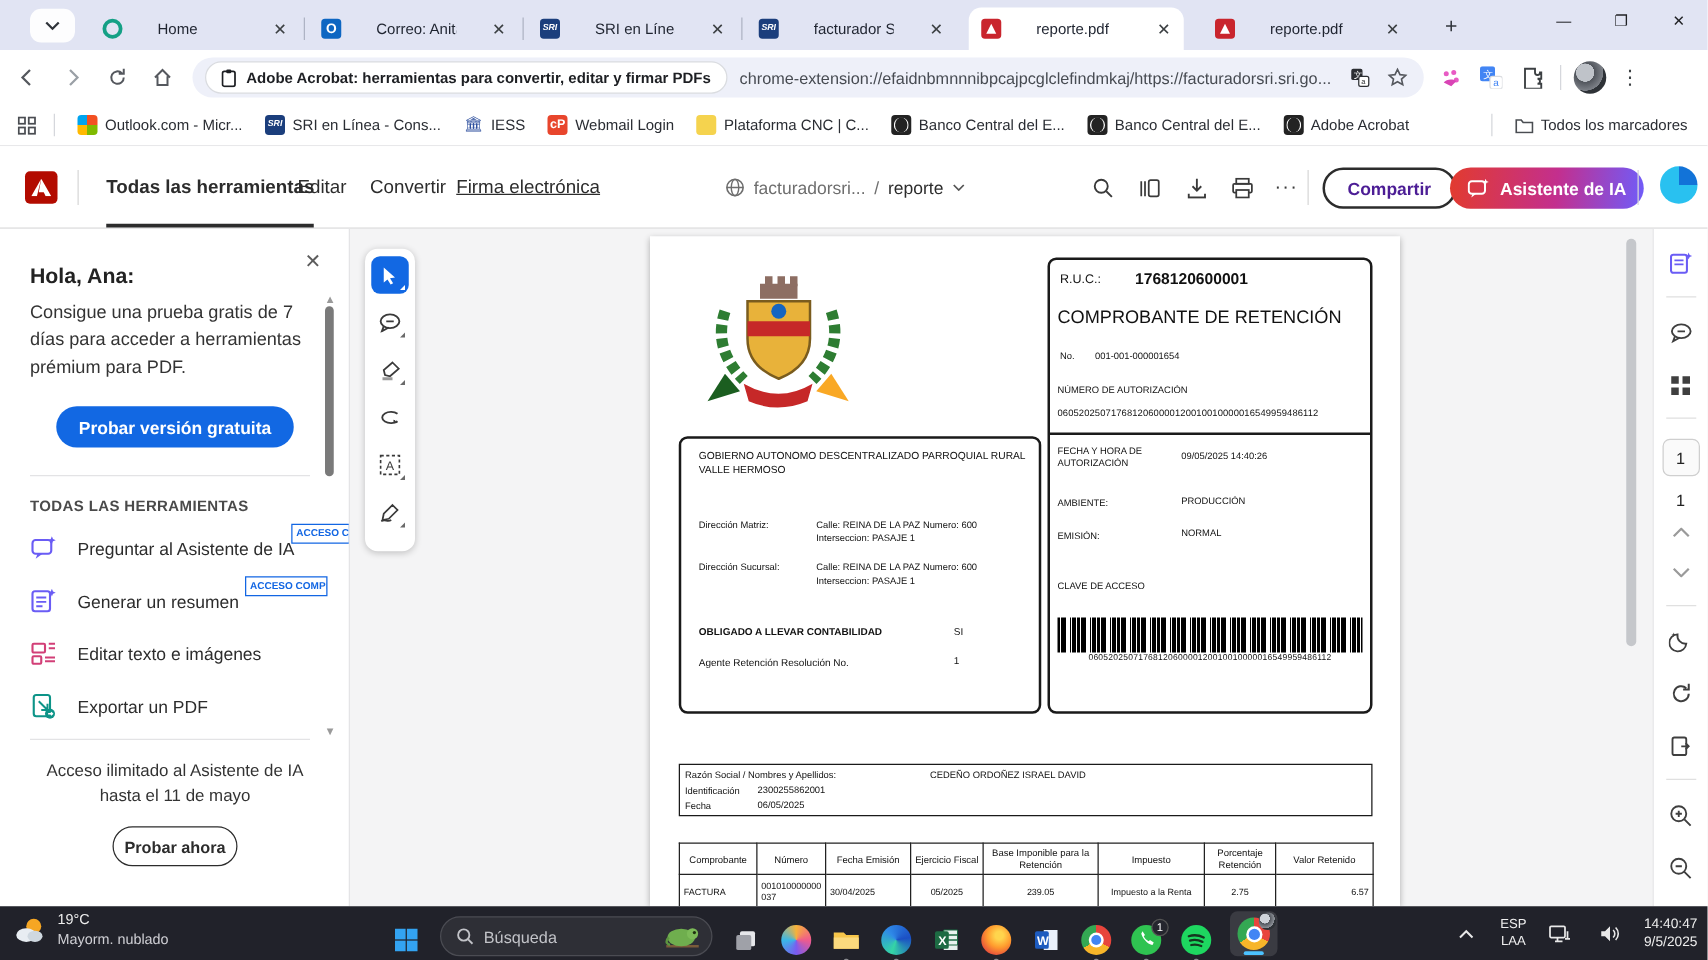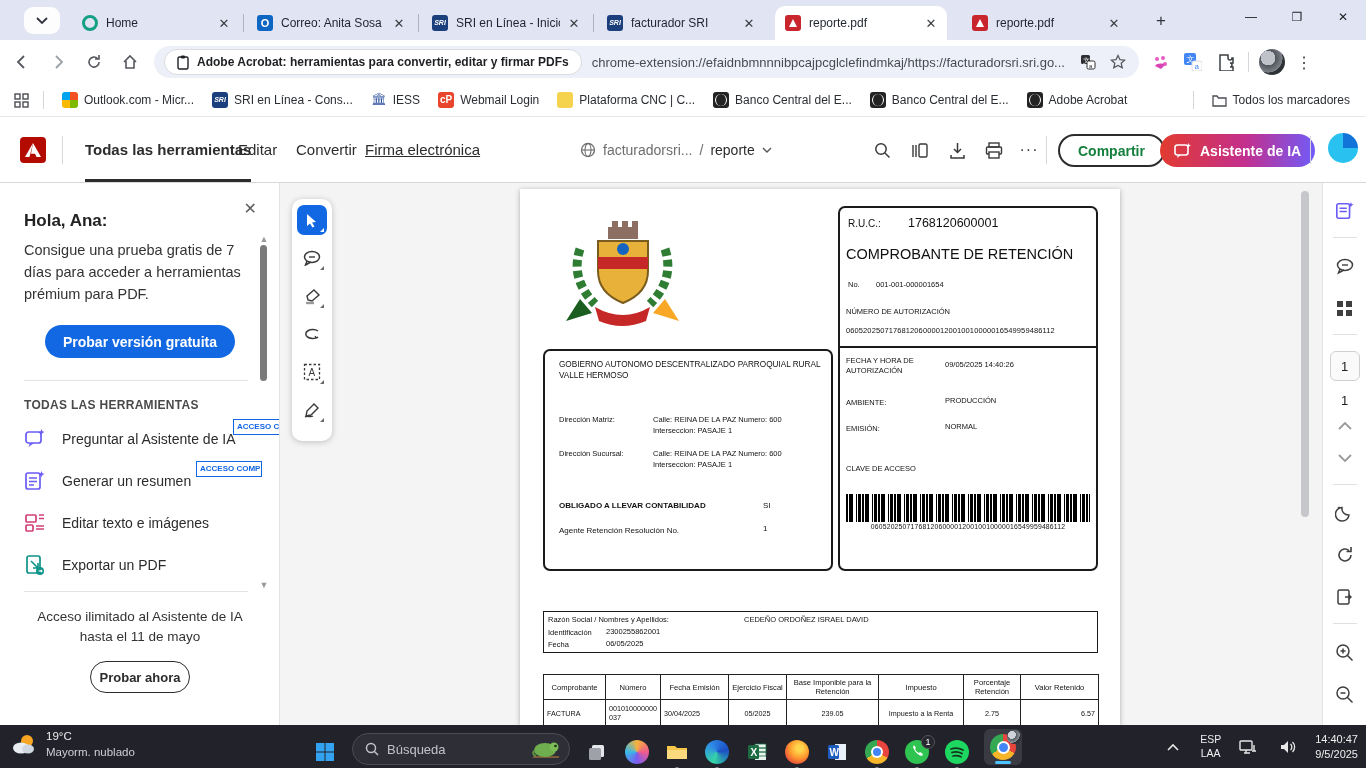--- a/index.html
+++ b/index.html
@@ -3,21 +3,21 @@
 <meta charset="utf-8">
 <style>
   *{margin:0;padding:0;box-sizing:border-box;font-family:"Liberation Sans",sans-serif;}
   html,body{width:1366px;height:768px;overflow:hidden;background:#fff;}
   .abs{position:absolute;}
   svg{display:block;}
 
   
   #tabstrip{position:absolute;left:0;top:0;width:1366px;height:40px;background:#e1e4f3;}
   .tabsearch{position:absolute;left:24px;top:7px;width:36px;height:27px;background:#fdfdfe;border-radius:9px;display:flex;align-items:center;justify-content:center;color:#30343b;}
-  .tab{position:absolute;top:6px;height:34px;display:flex;align-items:center;padding:0 8px 0 10px;color:#1f2430;font-size:12px;}
+  .tab{position:absolute;top:6px;height:34px;display:flex;align-items:center;padding:0 8px 0 10px;color:#1f2430;font-size:12px;gap:20px;}
   .tab .fav{width:16px;height:16px;flex:0 0 16px;margin-right:8px;}
   .tab .lbl{flex:1;overflow:hidden;white-space:nowrap;}
   .tab .x{width:16px;height:16px;border-radius:8px;display:flex;align-items:center;justify-content:center;font-size:13px;color:#3c4043;margin-left:6px;}
   .tab.active{background:#fff;border-radius:10px 10px 0 0;}
   .tabsep{position:absolute;top:14px;width:1px;height:18px;background:#aeb3c4;}
   .newtab{position:absolute;left:1150px;top:10px;width:22px;height:22px;font-size:17px;color:#30343b;display:flex;align-items:center;justify-content:center;}
   .wbtn{position:absolute;top:0;width:46px;height:34px;display:flex;align-items:center;justify-content:center;color:#202124;font-size:12px;}
   
   .fav-home{border-radius:50%;border:3px solid #14a085;}
   .fav-outlook{background:#0d66c2;border-radius:3px;color:#fff;font-size:11px;font-weight:bold;text-align:center;line-height:16px;}
@@ -50,21 +50,21 @@
   
   #acrobatbar{position:absolute;left:0;top:117px;width:1366px;height:66px;background:#fff;border-bottom:1px solid #d8d8d8;}
   #adobelogo{position:absolute;left:20px;top:20px;width:26px;height:26px;background:#b30b00;border-radius:4px;display:flex;align-items:center;justify-content:center;}
   .vsep{position:absolute;width:1px;height:28px;background:#d8d8d8;top:19px;}
   .amenu{position:absolute;top:0;height:65px;display:flex;align-items:center;font-size:15px;color:#2c2c2c;}
   .amenu.active{font-weight:bold;}
   .amenu.active::after{content:"";position:absolute;left:0;right:0;bottom:0;height:3px;background:#2c2c2c;}
   #crumb{position:absolute;left:580px;top:0;height:65px;display:flex;align-items:center;font-size:14px;color:#6e6e6e;gap:7px;}
   #crumb .doc{color:#2c2c2c;}
   .aic{position:absolute;top:19px;width:28px;height:28px;display:flex;align-items:center;justify-content:center;color:#3a3a3a;}
-  #sharebtn{position:absolute;left:1058px;top:17px;height:33px;padding:0 18px;border:2px solid #2c2c2c;border-radius:17px;display:flex;align-items:center;font-size:14px;font-weight:bold;color:#15803d;background:#fff;}
+  #sharebtn{position:absolute;left:1058px;top:17px;height:33px;padding:0 18px;border:2px solid #2c2c2c;border-radius:17px;display:flex;align-items:center;font-size:14px;font-weight:bold;color:#4c1d95;background:#fff;}
   #aibtn{position:absolute;left:1160px;top:17px;height:33px;padding:0 14px;border-radius:17px;display:flex;align-items:center;gap:8px;font-size:14px;font-weight:bold;color:#fff;background:linear-gradient(95deg,#e23b2e 0%,#c32f8e 55%,#6f5cfa 100%);}
   #acroavatar{position:absolute;left:1328px;top:16px;width:30px;height:30px;border-radius:50%;background:conic-gradient(#1273d8 0 25%,#29c1f0 0 100%);}
 
   
   #content{position:absolute;left:0;top:183px;width:1366px;height:542px;background:#f4f4f5;overflow:hidden;}
 
   
   #leftpanel{position:absolute;left:0;top:0;width:280px;height:542px;background:#fff;border-right:1px solid #e4e4e6;overflow:hidden;}
   #lp-close{position:absolute;right:22px;top:16px;font-size:16px;color:#5c5c5c;}
   #lp-greet{position:absolute;left:24px;top:28px;font-size:17px;font-weight:bold;color:#222;}
@@ -493,21 +493,21 @@
       <div class="plabel" style="position:absolute;left:14px;top:98px;">Dirección Sucursal:</div>
       <div class="plabel" style="position:absolute;left:108px;top:98px;width:170px;line-height:1.4;">Calle: REINA DE LA PAZ Numero: 600 Interseccion: PASAJE 1</div>
       <div class="plabel" style="position:absolute;left:14px;top:150px;font-size:8px;font-weight:bold;">OBLIGADO A LLEVAR CONTABILIDAD</div>
       <div class="plabel" style="position:absolute;left:218px;top:150px;font-size:8px;">SI</div>
       <div class="plabel" style="position:absolute;left:14px;top:175px;font-size:8px;">Agente Retención Resolución No.</div>
       <div class="plabel" style="position:absolute;left:218px;top:173px;font-size:8px;">1</div>
     </div>
 
     <div class="box" style="left:318px;top:17px;width:260px;height:365px;">
       <div style="position:absolute;left:8px;top:10px;font-size:10px;">R.U.C.:</div>
-      <div style="position:absolute;left:68px;top:8px;font-size:12.5px;">1768120600001</div>
+      <div style="position:absolute;left:68px;top:8px;font-size:12.5px;font-weight:bold;">1768120600001</div>
       <div style="position:absolute;left:6px;top:38px;font-size:14.5px;">COMPROBANTE DE RETENCIÓN</div>
       <div class="plabel" style="position:absolute;left:8px;top:72px;">No.</div>
       <div class="plabel" style="position:absolute;left:36px;top:72px;">001-001-000001654</div>
       <div class="plabel" style="position:absolute;left:6px;top:99px;">NÚMERO DE AUTORIZACIÓN</div>
       <div class="plabel" style="position:absolute;left:6px;top:118px;letter-spacing:.1px;">0605202507176812060000120010010000016549959486112</div>
       <div style="position:absolute;left:0;top:138px;width:256px;height:1.5px;background:#1a1a1a;"></div>
       <div class="plabel" style="position:absolute;left:6px;top:148px;width:80px;line-height:1.35;">FECHA Y HORA DE AUTORIZACIÓN</div>
       <div class="plabel" style="position:absolute;left:105px;top:152px;">09/05/2025 14:40:26</div>
       <div class="plabel" style="position:absolute;left:6px;top:190px;">AMBIENTE:</div>
       <div class="plabel" style="position:absolute;left:105px;top:188px;">PRODUCCIÓN</div>

